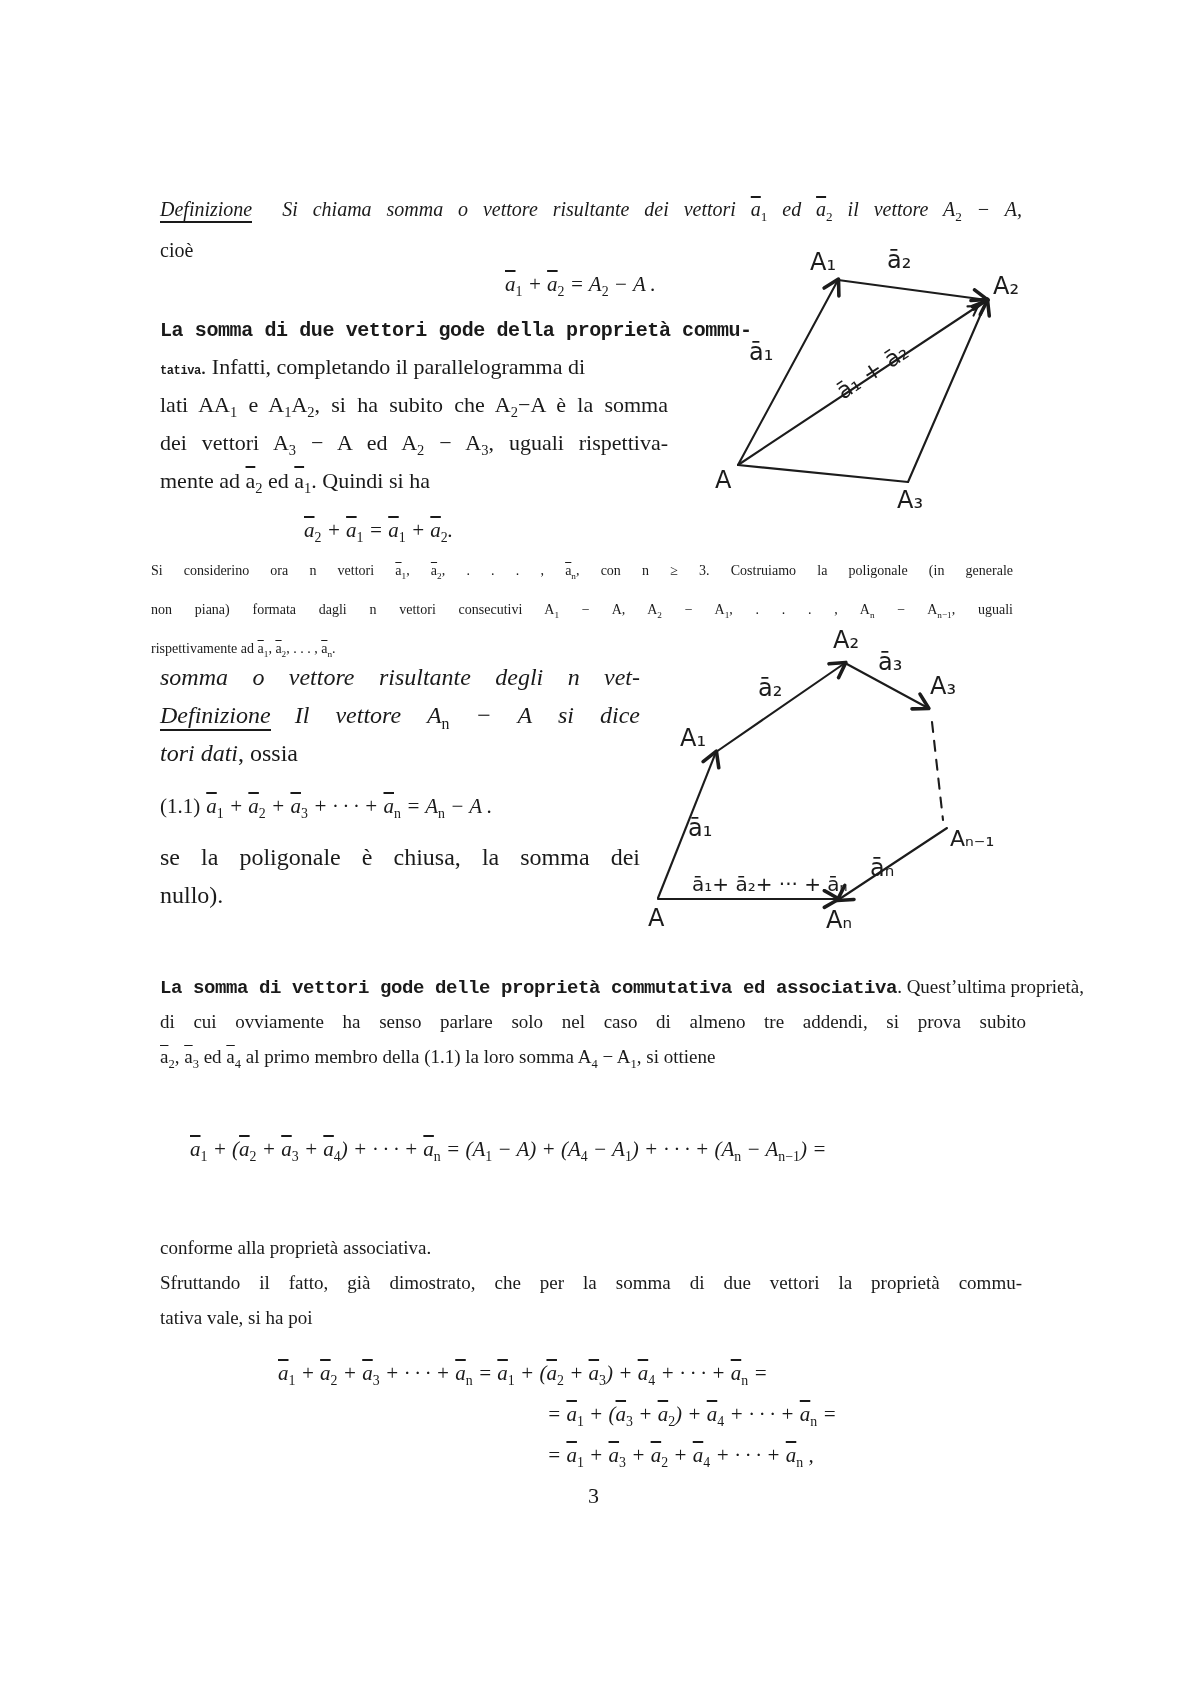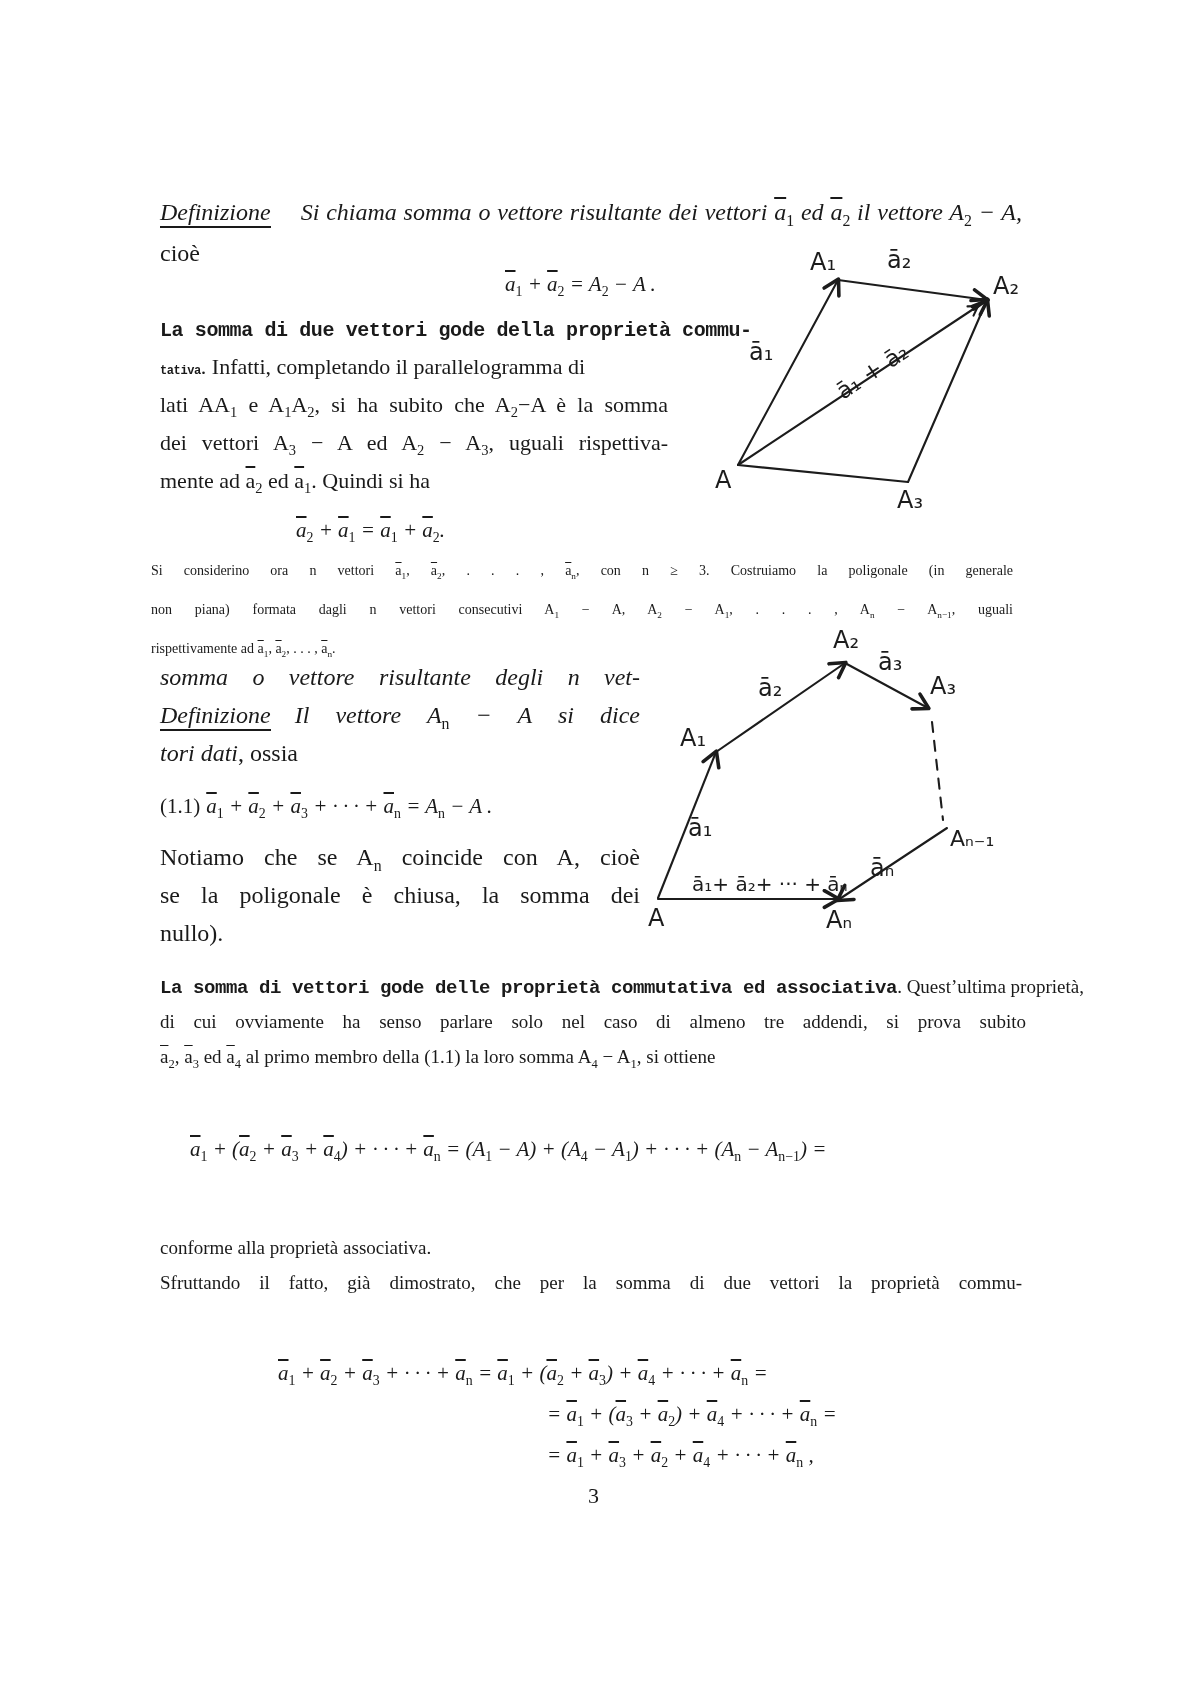--- a/index.html
+++ b/index.html
@@ -13,21 +13,21 @@
   .blk .row{position:relative;}
   .jl{text-align:justify;text-align-last:justify;}
   .nw{white-space:nowrap;}
   .it{font-style:italic;}
   .deflabel{font-style:italic;border-bottom:2px solid #1a1a1a;margin-right:30px;padding-bottom:1px;}
   .bsans{font-family:Liberation Mono, monospace;font-weight:bold;letter-spacing:-0.4px;}
   .eq{font-style:italic;font-size:21px;white-space:nowrap;}
   .eqtag{font-style:normal;margin-right:6px;}
   sub{font-size:66%;line-height:0;font-style:normal;}
   .ov{text-decoration:overline;}
-  .f20{font-size:24px;}
+  .f20{font-size:20px;}
   .f22{font-size:22px;}
   .f24{font-size:24px;}
   .fig{position:absolute;}
   .fig text{font-family:"DejaVu Sans",sans-serif;fill:#1c1c1c;}
   .pageno{position:absolute;font-size:22px;}
 </style>
 </head>
 <body>
 
 <div class="page">
@@ -61,34 +61,33 @@
     <text x="232" y="286" font-size="24">A₃</text>
   </svg>
 
   <div class="blk f22" style="left:160px;top:316px;width:508px;">
     <div class="row nw" style="height:38px"><span class="bsans" style="font-size:20px">La somma di due vettori gode della proprietà commu-</span></div>
     <div class="row nw" style="height:38px"><span class="bsans" style="font-size:12px">tativa</span><span>.  Infatti, completando il parallelogramma di</span></div>
     <div class="row jl" style="height:38px">lati AA<sub>1</sub> e A<sub>1</sub>A<sub>2</sub>, si ha subito che A<sub>2</sub>−A è la somma</div>
     <div class="row jl" style="height:38px">dei vettori A<sub>3</sub> − A ed A<sub>2</sub> − A<sub>3</sub>, uguali rispettiva-</div>
     <div class="row" style="height:38px">mente ad <span class="ov">a</span><sub>2</sub> ed <span class="ov">a</span><sub>1</sub>.  Quindi si ha</div>
   </div>
-  <div class="line eq" style="left:296px;top:517px"><span class="ov">a</span><sub>2</sub> + <span class="ov">a</span><sub>1</sub> = <span class="ov">a</span><sub>1</sub> + <span class="ov">a</span><sub>2</sub>.</div>
+  <div class="line eq" style="left:304px;top:517px"><span class="ov">a</span><sub>2</sub> + <span class="ov">a</span><sub>1</sub> = <span class="ov">a</span><sub>1</sub> + <span class="ov">a</span><sub>2</sub>.</div>
 
   <div class="blk" style="left:151px;top:563px;width:862px;font-size:14px">
     <div class="row jl" style="height:39px">Si considerino ora n vettori <span class="ov">a</span><sub>1</sub>, <span class="ov">a</span><sub>2</sub>, . . . , <span class="ov">a</span><sub>n</sub>, con n ≥ 3.  Costruiamo la poligonale (in generale</div>
     <div class="row jl" style="height:39px">non piana) formata dagli n vettori consecutivi A<sub>1</sub> − A, A<sub>2</sub> − A<sub>1</sub>, . . . , A<sub>n</sub> − A<sub>n−1</sub>, uguali</div>
     <div class="row" style="height:39px">rispettivamente ad <span class="ov">a</span><sub>1</sub>, <span class="ov">a</span><sub>2</sub>, . . . , <span class="ov">a</span><sub>n</sub>.</div>
   </div>
 
   <div class="blk f24" style="left:160px;top:664px;width:480px;">
     <div class="row jl it" style="height:38px">somma o vettore risultante degli n vet-</div>
     <div class="row jl it" style="height:38px"><span class="deflabel" style="margin-right:24px">Definizione</span><span>Il vettore A<sub>n</sub> − A si dice</span></div>
     <div class="row" style="height:38px"><span class="it">tori dati</span><span>, ossia</span></div>
     <div class="row eq" style="margin-top:16px;margin-bottom:12px;height:38px"><span class="eqtag">(1.1)</span><span><span class="ov">a</span><sub>1</sub> + <span class="ov">a</span><sub>2</sub> + <span class="ov">a</span><sub>3</sub> + · · · + <span class="ov">a</span><sub>n</sub> = A<sub>n</sub> − A .</span></div>
-    <div class="row jl" style="height:38px">Notiamo che se A<sub>n</sub> coincide con A, cioè</div>
     <div class="row jl" style="height:38px">se la poligonale è chiusa, la somma dei</div>
     <div class="row" style="height:38px">nullo).</div>
   </div>
 
   <svg class="fig" style="left:592px;top:612px" width="460" height="330" viewBox="0 0 460 330">
     <g stroke="#1c1c1c" stroke-width="2.1" fill="none" stroke-linecap="round">
       <line x1="66" y1="286" x2="124" y2="140" marker-end="url(#ah)"></line>
       <line x1="124" y1="140" x2="253" y2="51" marker-end="url(#ah)"></line>
       <line x1="253" y1="51" x2="336" y2="96" marker-end="url(#ah)"></line>
       <line x1="340" y1="110" x2="351" y2="208" stroke-dasharray="10 9"></line>
@@ -112,20 +111,21 @@
     <div class="row nw" style="height:35px"><span class="bsans" style="font-size:19px">La somma di vettori gode delle proprietà commutativa ed associativa</span><span>.  Quest’ultima proprietà,</span></div>
     <div class="row jl" style="height:35px">di cui ovviamente ha senso parlare solo nel caso di almeno tre addendi, si prova subito</div>
     <div class="row" style="height:35px"><span class="ov">a</span><sub>2</sub>, <span class="ov">a</span><sub>3</sub> ed <span class="ov">a</span><sub>4</sub> al primo membro della (1.1) la loro somma A<sub>4</sub> − A<sub>1</sub>, si ottiene</div>
   </div>
 
   <div class="line eq" style="left:190px;top:1136px"><span class="ov">a</span><sub>1</sub> + (<span class="ov">a</span><sub>2</sub> + <span class="ov">a</span><sub>3</sub> + <span class="ov">a</span><sub>4</sub>) + · · · + <span class="ov">a</span><sub>n</sub> = (A<sub>1</sub> − A) + (A<sub>4</sub> − A<sub>1</sub>) + · · · + (A<sub>n</sub> − A<sub>n−1</sub>) =</div>
 
   <div class="blk" style="left:160px;top:1237px;width:862px;font-size:19px">
     <div class="row" style="height:35px">conforme alla proprietà associativa.</div>
     <div class="row jl" style="height:35px">Sfruttando il fatto, già dimostrato, che per la somma di due vettori la proprietà commu-</div>
+    <div class="row" style="height:35px">tativa vale, si ha poi</div>
   </div>
 
   <div class="line eq" style="left:278px;top:1360px"><span class="ov">a</span><sub>1</sub> + <span class="ov">a</span><sub>2</sub> + <span class="ov">a</span><sub>3</sub> + · · · + <span class="ov">a</span><sub>n</sub> = <span class="ov">a</span><sub>1</sub> + (<span class="ov">a</span><sub>2</sub> + <span class="ov">a</span><sub>3</sub>) + <span class="ov">a</span><sub>4</sub> + · · · + <span class="ov">a</span><sub>n</sub> =</div>
   <div class="line eq" style="left:547px;top:1401px">= <span class="ov">a</span><sub>1</sub> + (<span class="ov">a</span><sub>3</sub> + <span class="ov">a</span><sub>2</sub>) + <span class="ov">a</span><sub>4</sub> + · · · + <span class="ov">a</span><sub>n</sub> =</div>
   <div class="line eq" style="left:547px;top:1442px">= <span class="ov">a</span><sub>1</sub> + <span class="ov">a</span><sub>3</sub> + <span class="ov">a</span><sub>2</sub> + <span class="ov">a</span><sub>4</sub> + · · · + <span class="ov">a</span><sub>n</sub> ,</div>
 
   <div class="pageno" style="left:588px;top:1483px">3</div>
 
 </div>
 

